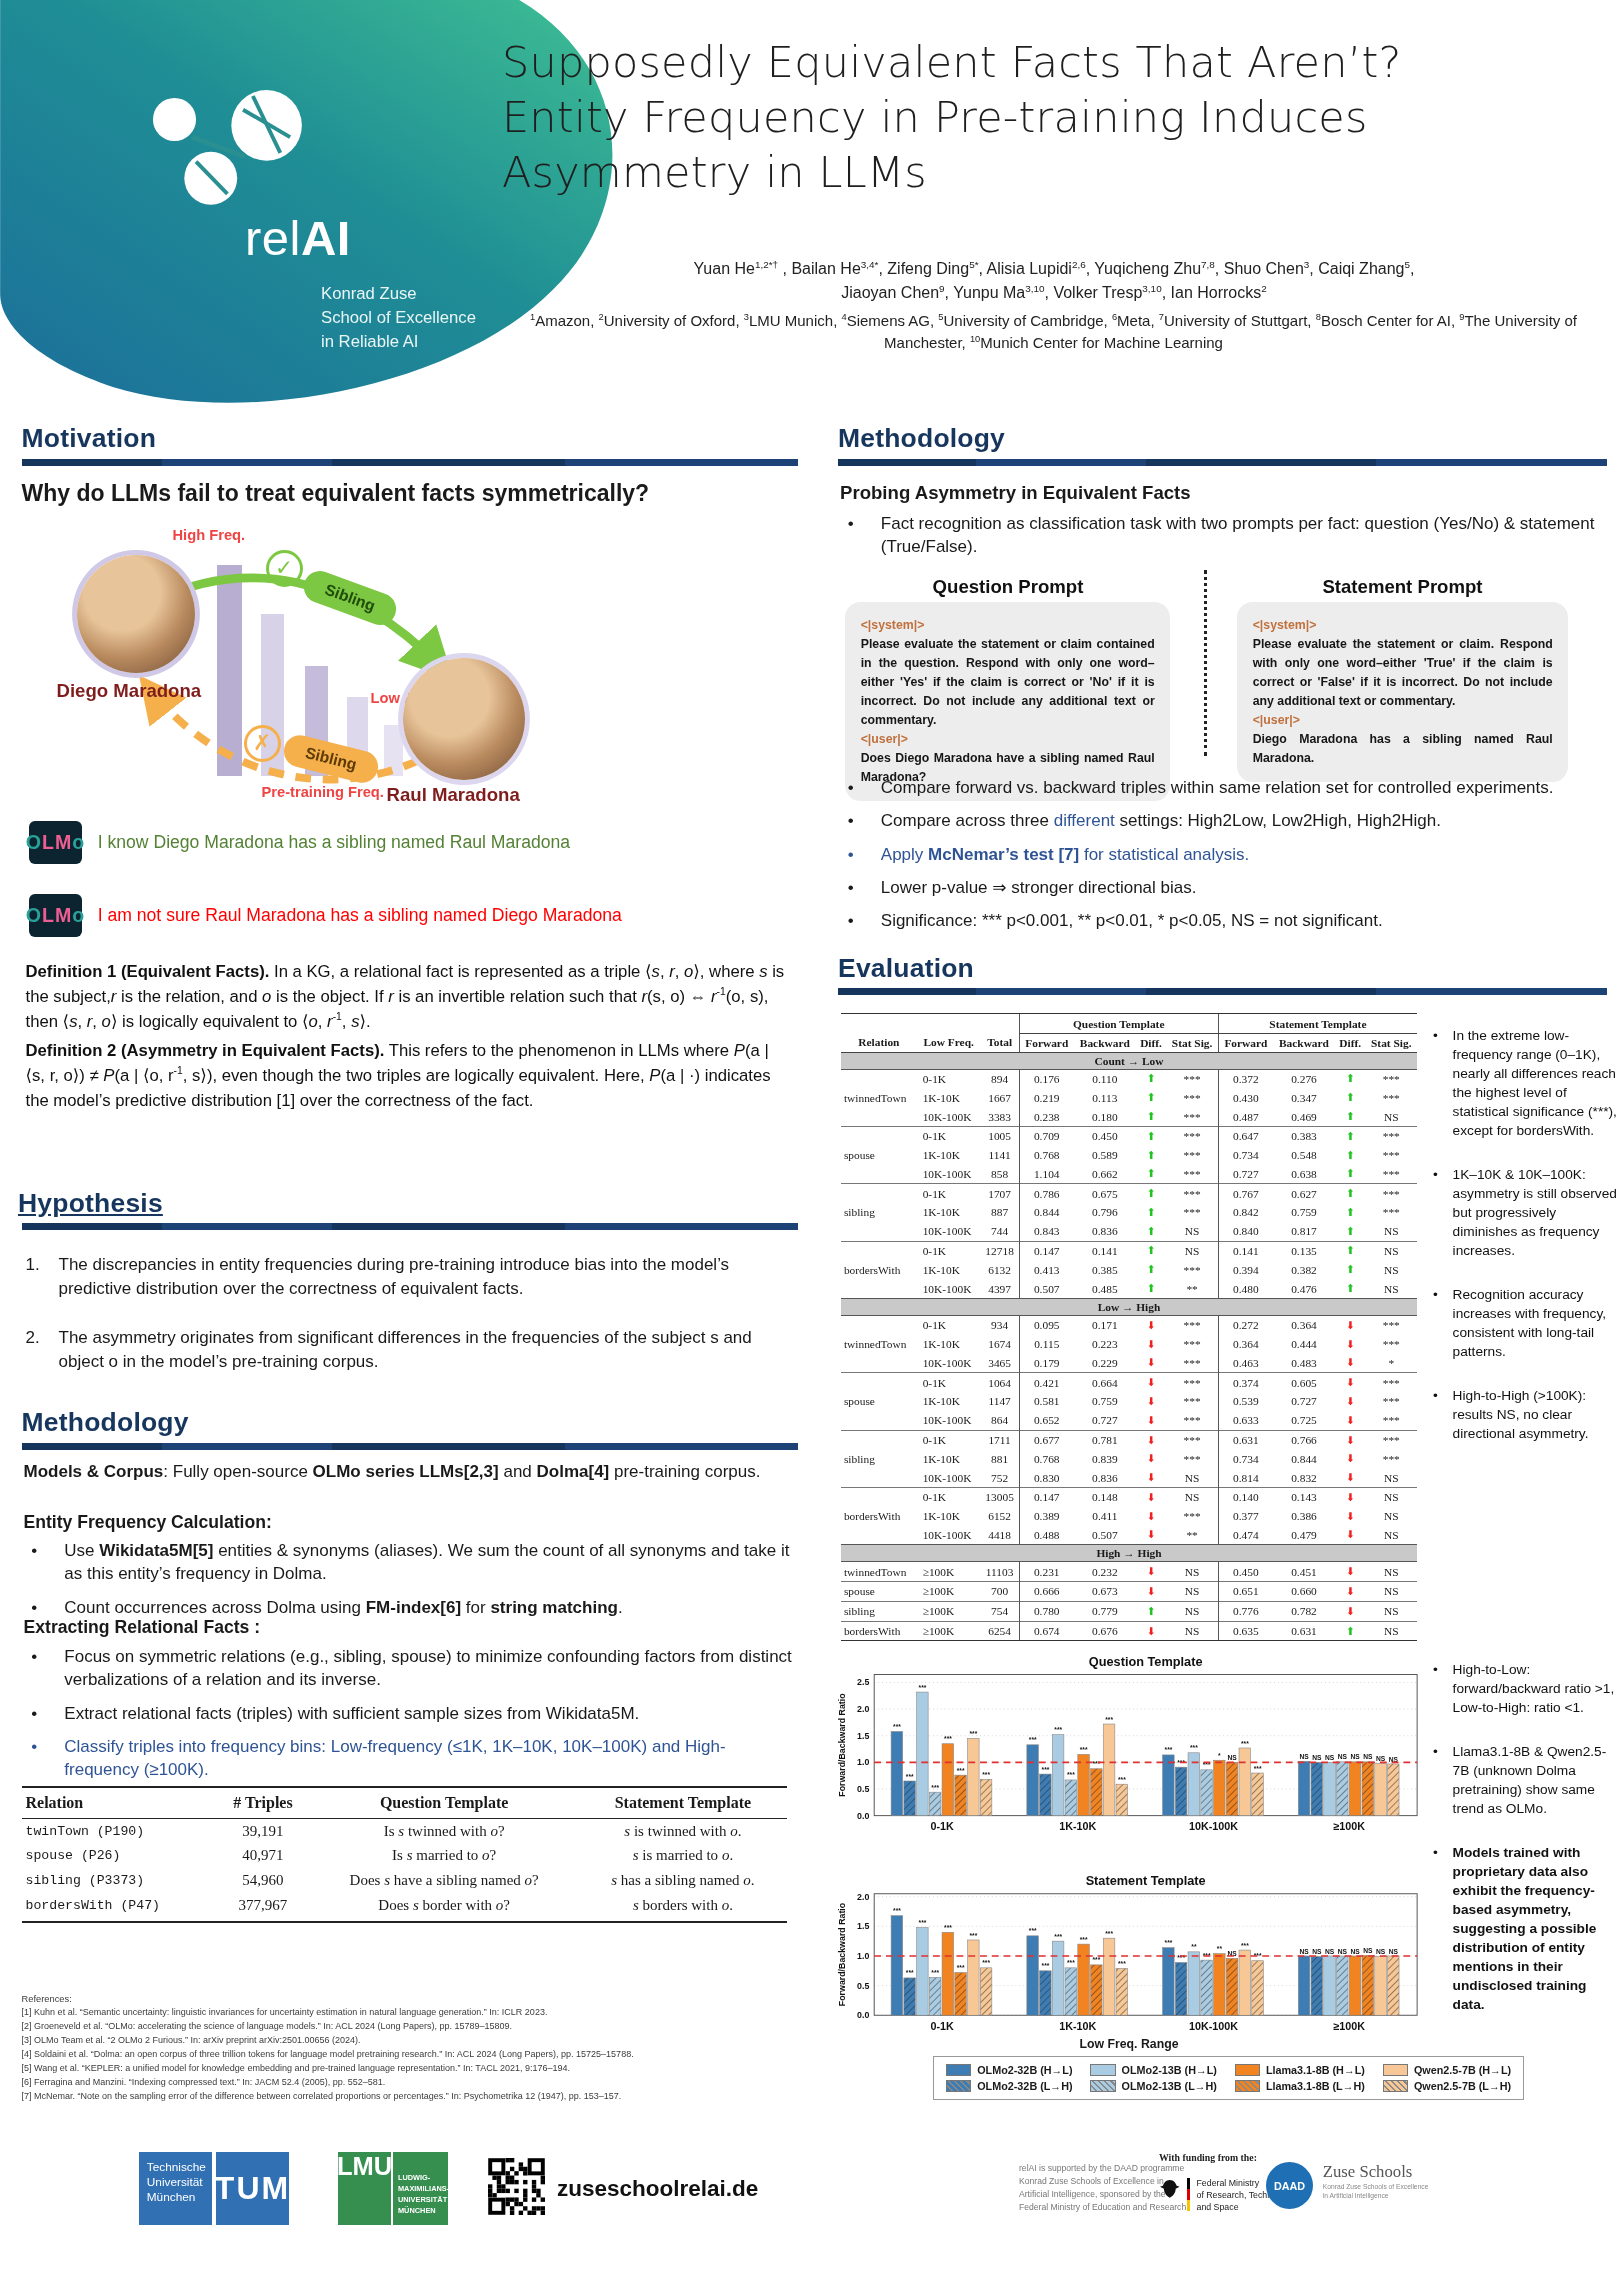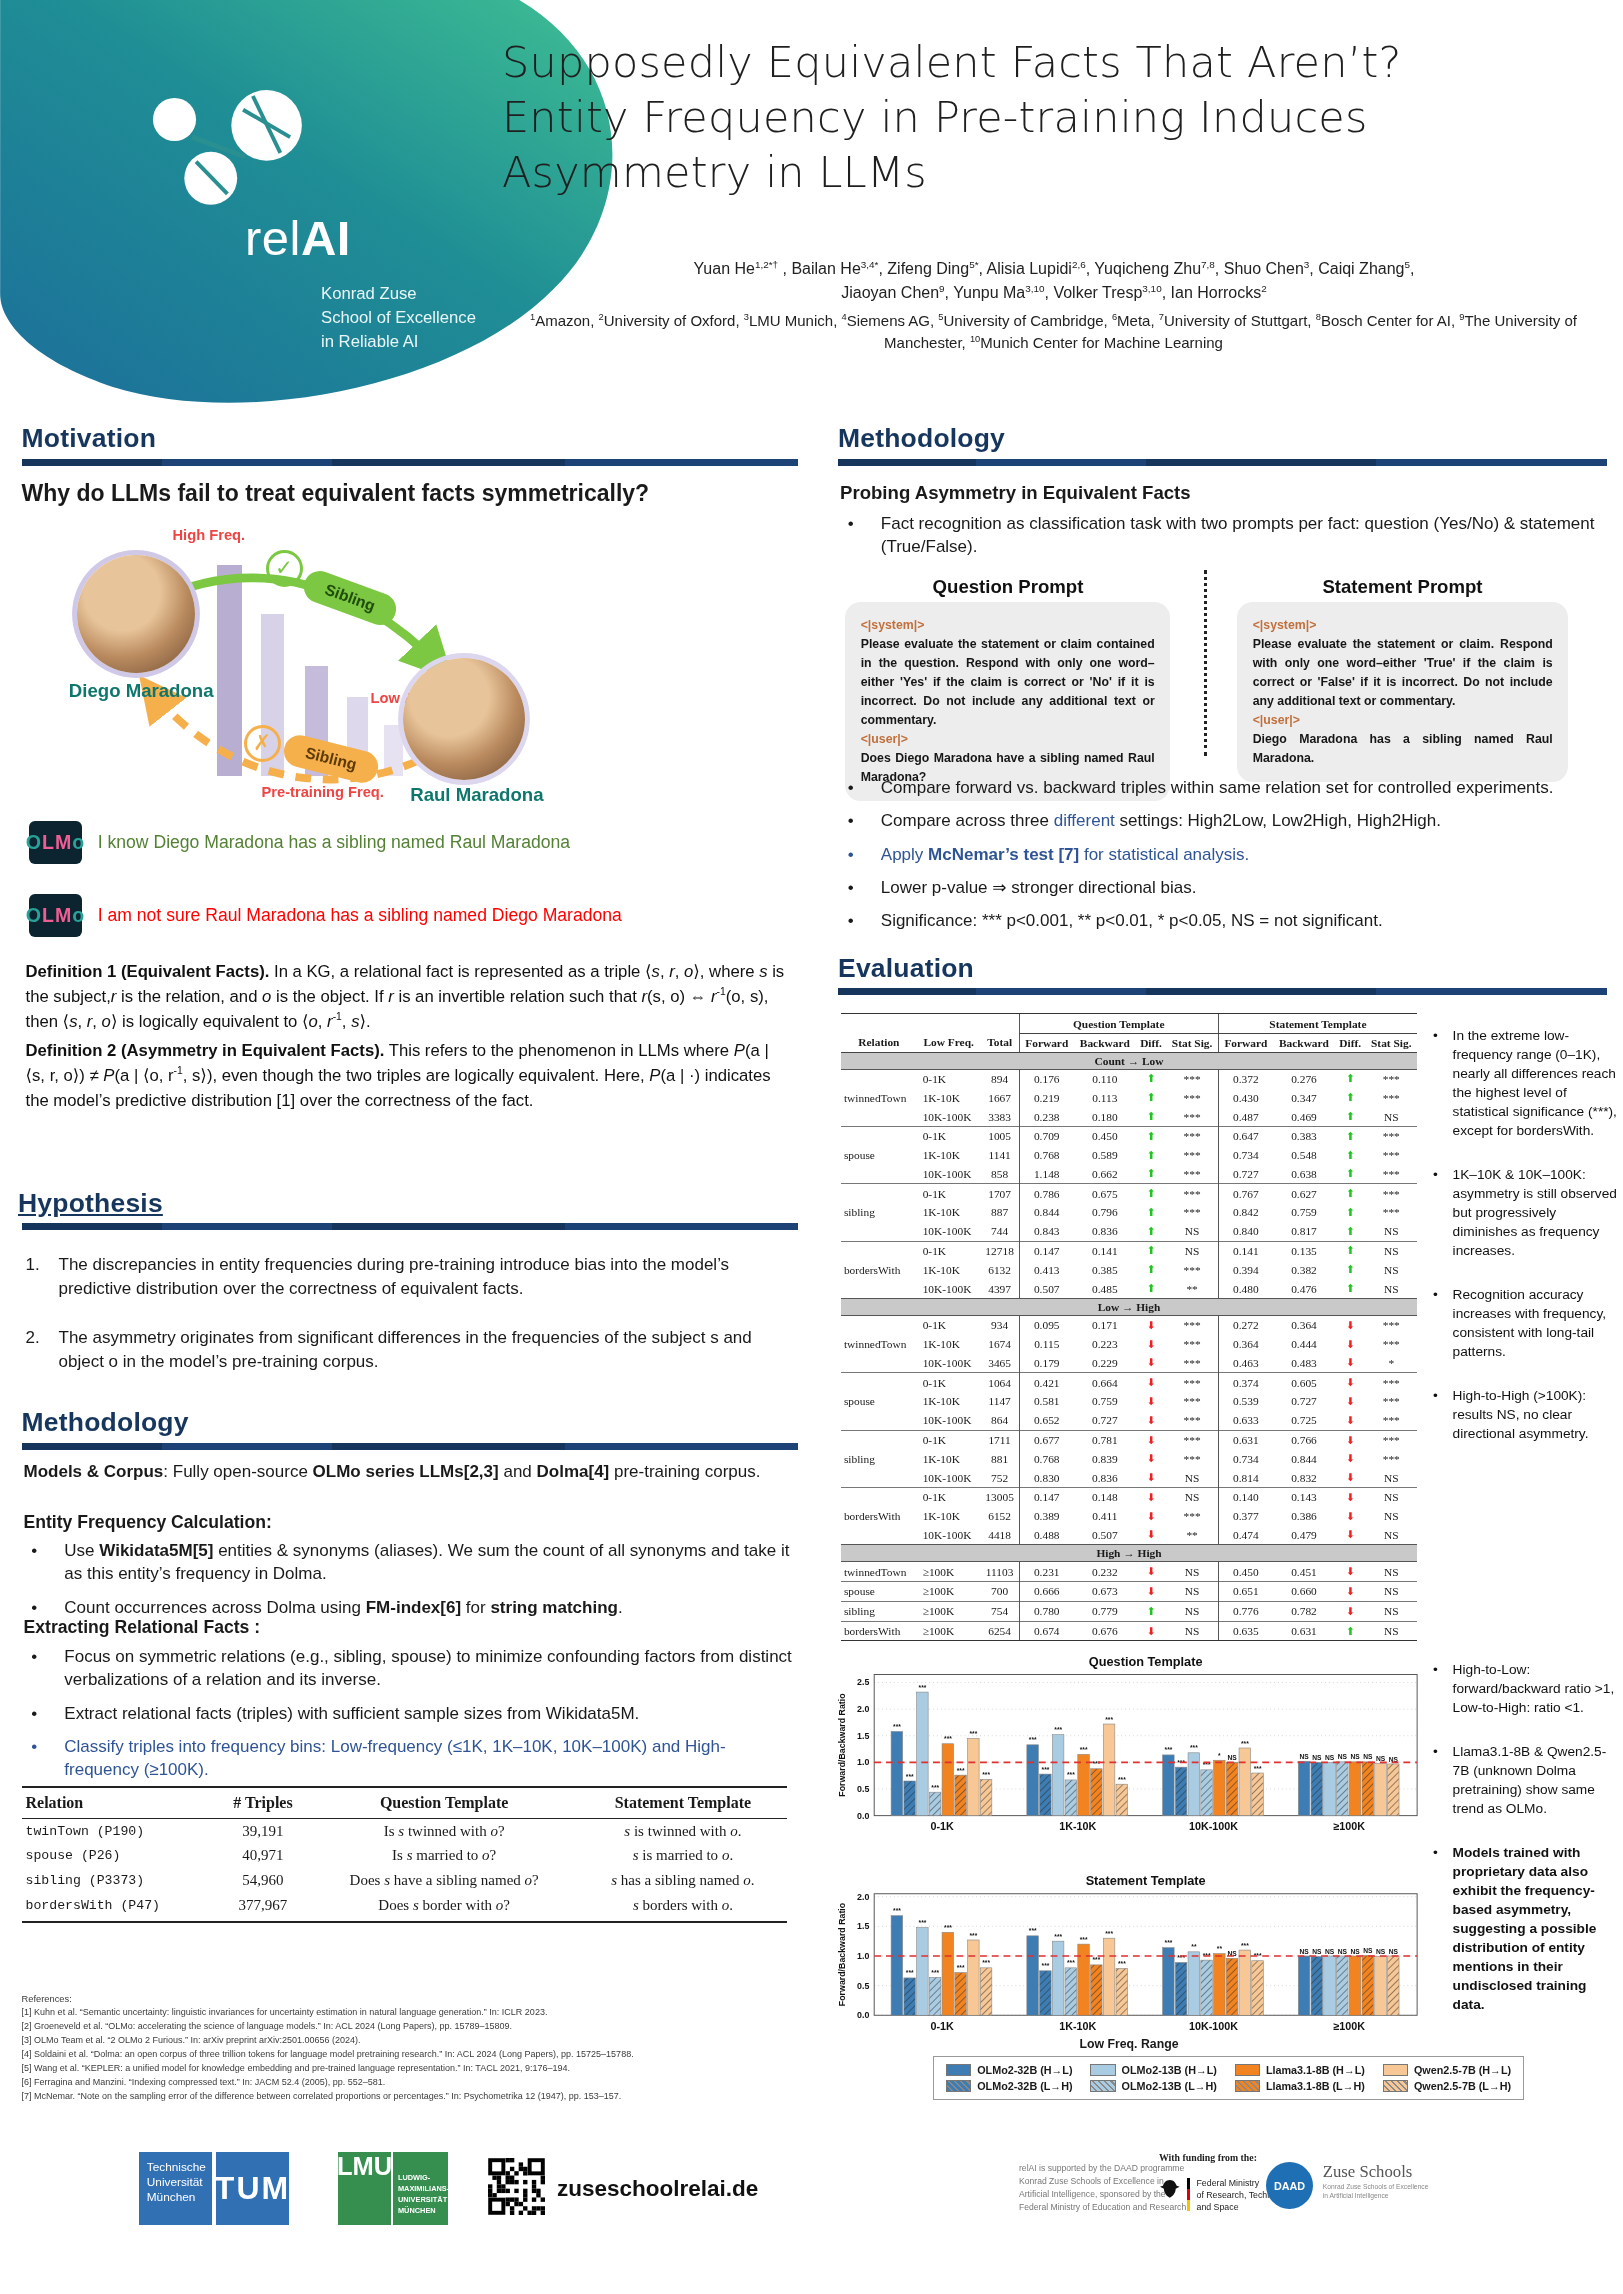--- a/index.html
+++ b/index.html
@@ -21,21 +21,21 @@
   .affil{font-size:15px;color:#222;text-align:center;line-height:1.45;}
   
   .blist .item{display:flex;margin-bottom:9.8px;font-size:17px;line-height:1.38;}
   .blist .dot{width:33px;flex:0 0 33px;text-align:left;padding-left:7.8px;}
   
   .bar{position:absolute;}
   .photo{position:absolute;border-radius:50%;box-shadow:0 0 0 4.9px #cfc8e6;
          background:radial-gradient(circle at 38% 32%,#e8c49a 0 35%,#b98a5e 60%,#6b4a33 100%);}
   .pill{position:absolute;border-radius:19.6px;font-weight:bold;font-size:15.7px;text-align:center;line-height:32px;}
   .diag-label{position:absolute;font-weight:bold;font-size:14.7px;color:#ef4444;}
-  .name-label{position:absolute;font-weight:bold;font-size:18.6px;color:#0f766e;text-align:right;}
+  .name-label{position:absolute;font-weight:bold;font-size:18.6px;color:#7f1d1d;text-align:left;}
   .mark{position:absolute;border-radius:50%;font-weight:bold;text-align:center;}
   
   .olmo-box{width:53px;height:43px;background:#0b2430;border-radius:5.9px;color:#ef5e93;
             font-weight:bold;font-size:19.6px;display:flex;align-items:center;justify-content:center;letter-spacing:1px;}
   .olmo-box .o{color:#2aa198;}
   .quote{font-size:17.6px;font-weight:500;}
   .defs{font-size:16.7px;line-height:1.5;color:#111;}
   .hyp-item{display:flex;font-size:17px;line-height:1.4;margin-bottom:25.5px;}
   .hyp-item .n{width:33px;flex:0 0 33px;font-weight:500;}
   .body-par{font-size:17px;line-height:1.42;}
@@ -412,21 +412,21 @@
           <td><span class="up">⬆</span></td>
           <td>***</td>
           <td class="vl">0.734</td>
           <td>0.548</td>
           <td><span class="up">⬆</span></td>
           <td>***</td>
         </tr>
         <tr class="">
           <td class="lf">10K-100K</td>
           <td>858</td>
-          <td class="vl">1.148</td>
+          <td class="vl">1.104</td>
           <td>0.662</td>
           <td><span class="up">⬆</span></td>
           <td>***</td>
           <td class="vl">0.727</td>
           <td>0.638</td>
           <td><span class="up">⬆</span></td>
           <td>***</td>
         </tr>
         <tr class="gtop ">
           <td class="rel" rowspan="3">sibling</td>

